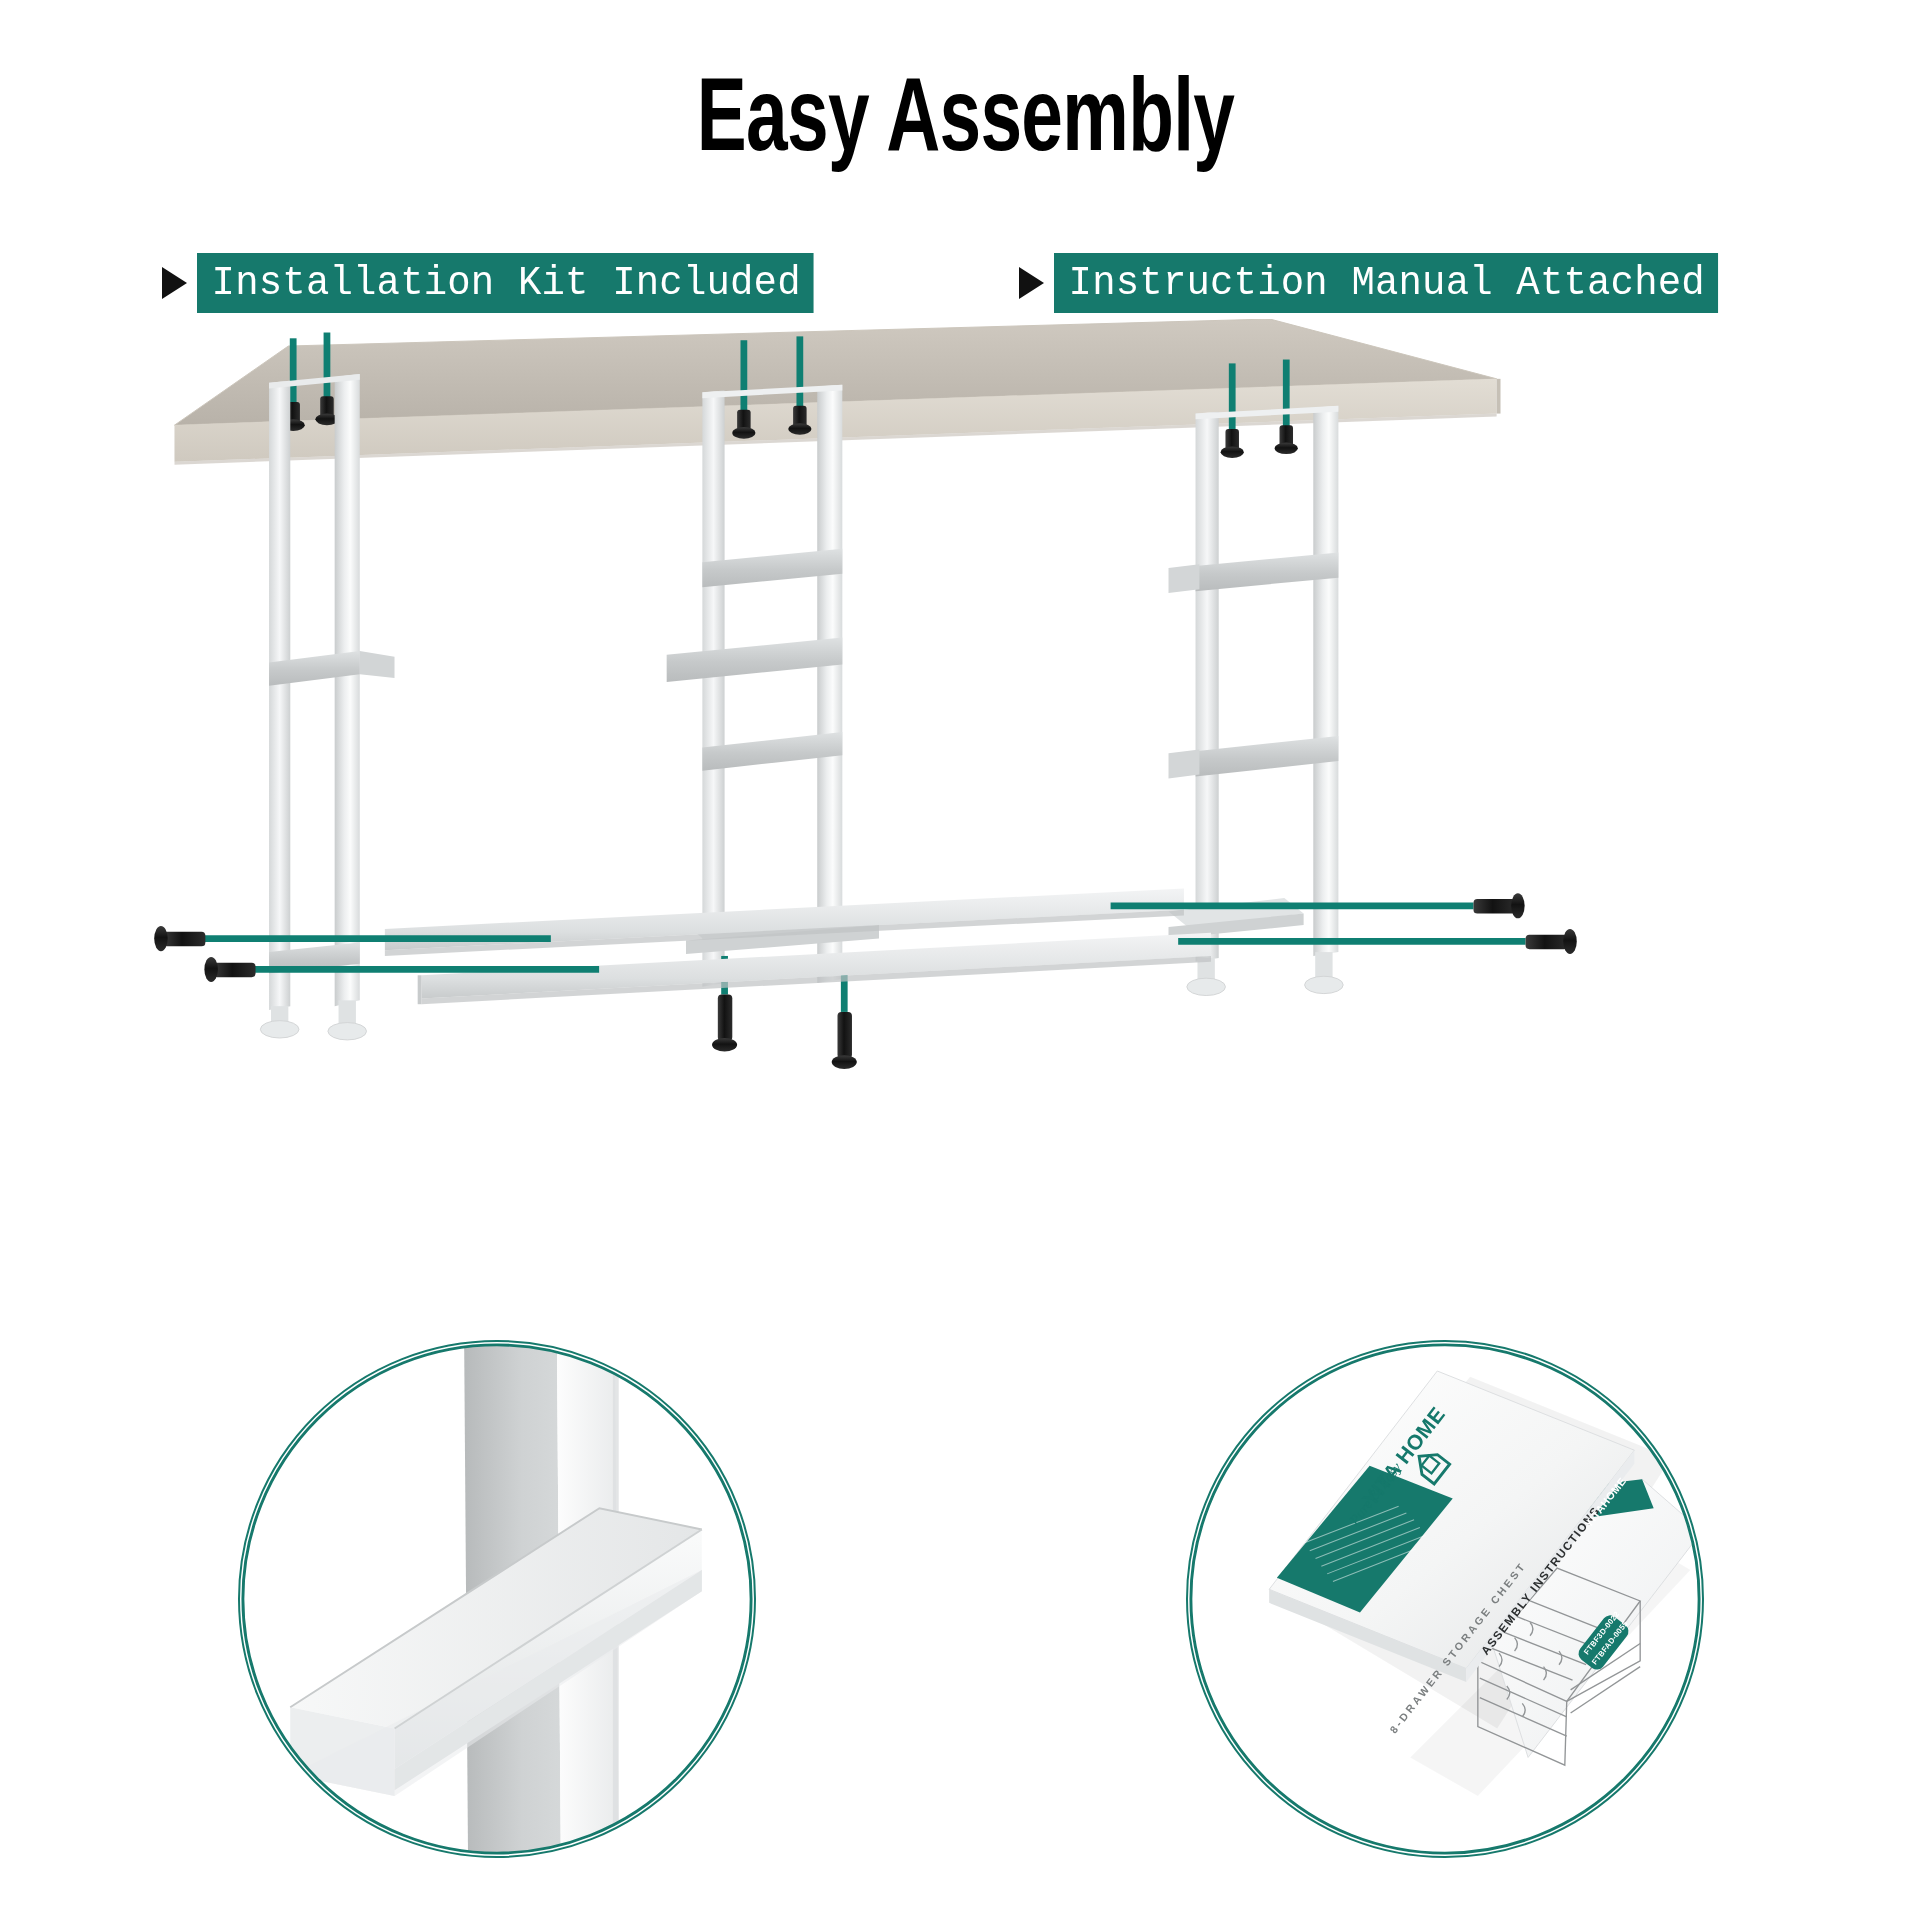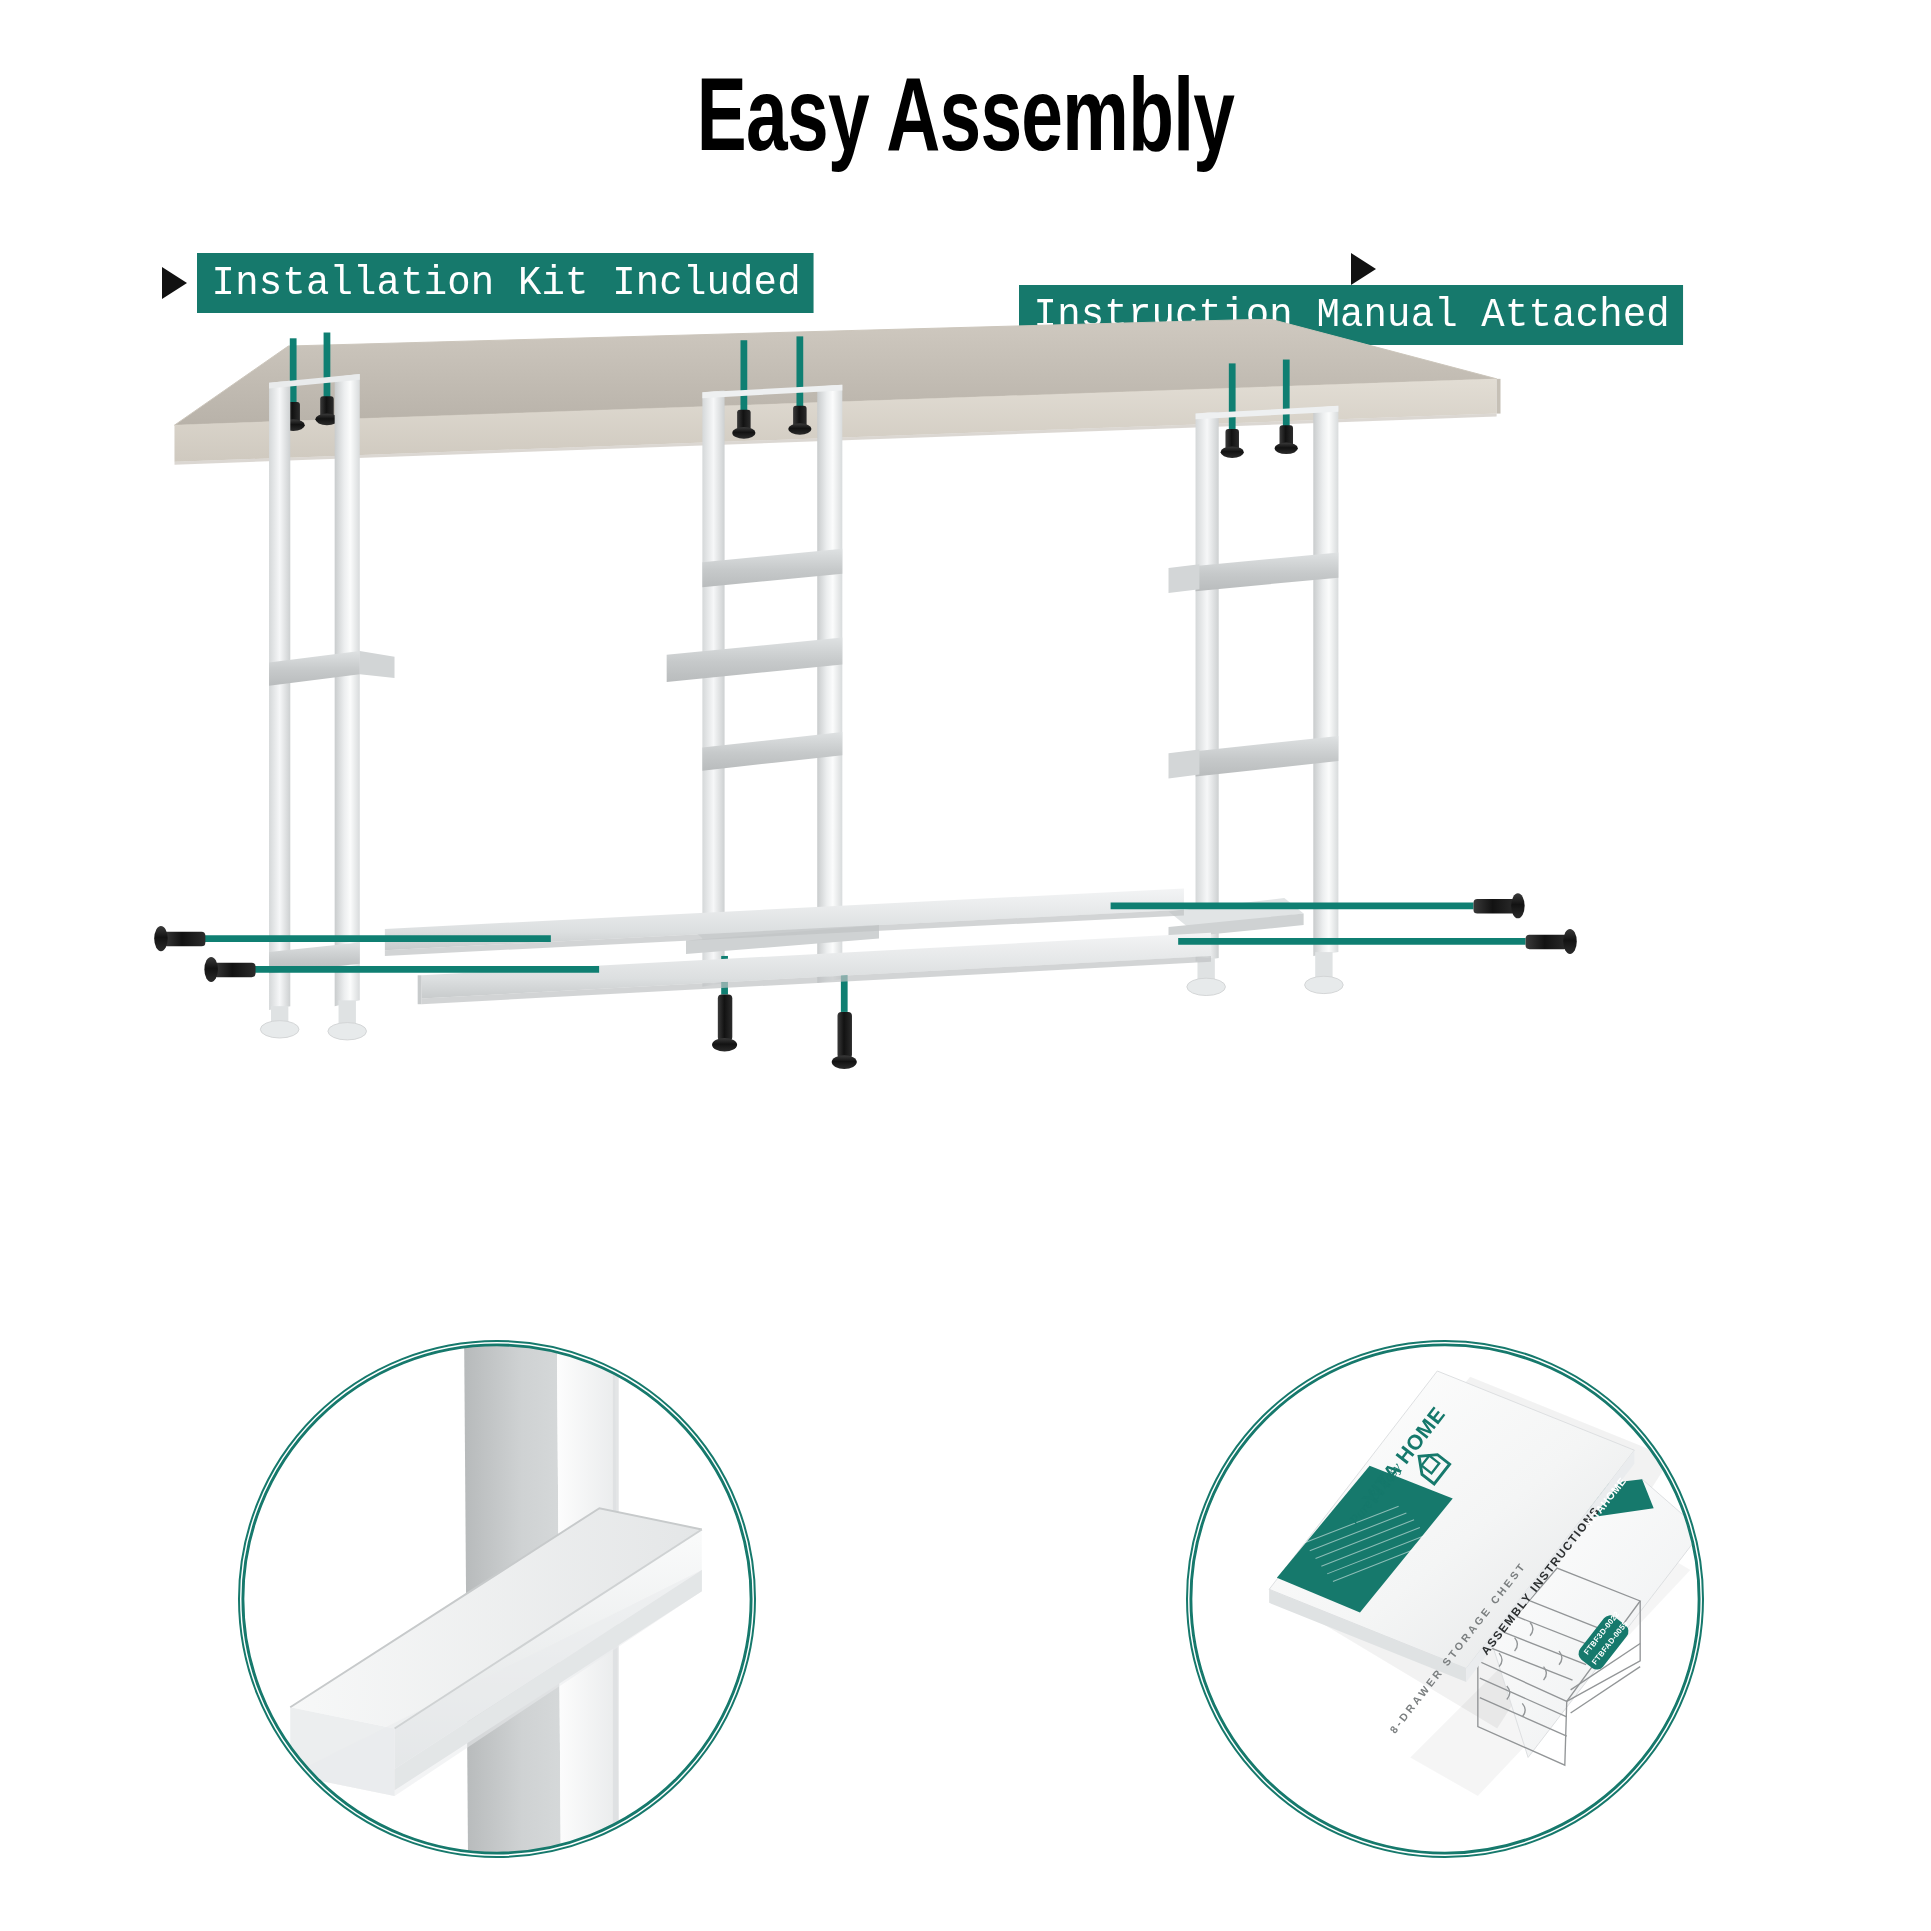--- a/index.html
+++ b/index.html
@@ -51,21 +51,21 @@
     height: 60px;
   }
   .feature {
     position: absolute;
     display: flex;
     align-items: center;
     height: 60px;
     font-family: Liberation Mono, monospace;
   }
   .feature.left  { left: 162px; }
-  .feature.right { left: 1019px; flex-direction: column; }
+  .feature.right { left: 1019px; }
 
   .bullet-tri {
     width: 0;
     height: 0;
     border-top: 16.4px solid transparent;
     border-bottom: 16.4px solid transparent;
     border-left: 25px solid #111111;
     margin-right: 9.7px;
     flex: 0 0 auto;
   }

